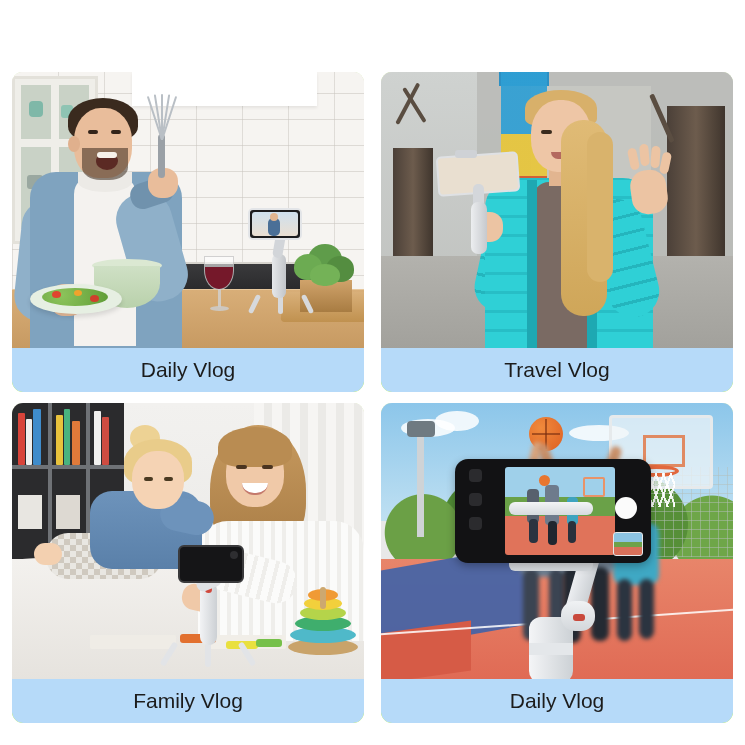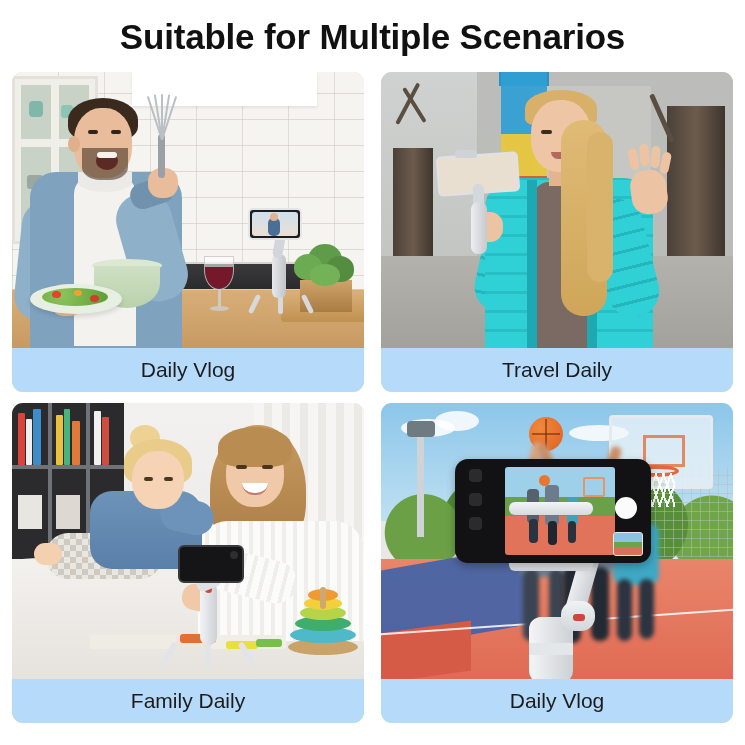--- a/index.html
+++ b/index.html
@@ -282,21 +282,20 @@
   .g4-shutter{position:absolute;right:14px;top:38px;width:22px;height:22px;border-radius:50%;background:#fbfbfb;}
   .g4-thumb{position:absolute;right:8px;bottom:7px;width:30px;height:24px;border-radius:3px;
     background:linear-gradient(#8cc3e2 0 40%,#6ea24a 40% 62%,#d9705a 62% 100%);border:1px solid #e6e8ea;box-sizing:border-box;}
   .g4-cam{position:absolute;left:14px;top:10px;width:13px;height:13px;border-radius:4px;background:#2b2b2e;}
 </style>
 </head>
 <body>
 
 <div class="page">
 
-  <div class="page-title">Suitable for Multiple Scenarios</div>
 
   <div class="grid">
 
     <div class="card">
       <div class="photo">
         <div class="sc">
           <div class="k-wall"></div>
           <div class="k-brick"></div>
           <div class="k-hood"></div>
           <div class="k-cab">
@@ -420,21 +419,21 @@
 
           <div class="t-handL"></div>
           <div class="t-gim">
             <div class="t-gPhone"></div>
             <div class="t-gClip"></div>
             <div class="t-gArm"></div>
             <div class="t-gStick"></div>
           </div>
         </div>
       </div>
-      <div class="caption">Travel Daily</div>
+      <div class="caption">Travel Vlog</div>
     </div>
 
     <div class="card">
       <div class="photo">
         <div class="sc">
           <div class="f-wall"></div>
           <div class="f-curtain"></div>
           <div class="f-shelf">
             <div class="f-shelfDiv" style="left:0;top:62px;width:112px;height:4px;"></div>
             <div class="f-shelfDiv" style="left:36px;top:0;width:4px;height:186px;"></div>
@@ -497,21 +496,21 @@
             <div class="toy-base"></div>
             <div class="toy-ring" style="left:2px;bottom:12px;width:66px;height:16px;background:#4fb9c9;"></div>
             <div class="toy-ring" style="left:7px;bottom:24px;width:56px;height:15px;background:#3fae6d;"></div>
             <div class="toy-ring" style="left:12px;bottom:35px;width:46px;height:14px;background:#b5d44a;"></div>
             <div class="toy-ring" style="left:16px;bottom:45px;width:38px;height:13px;background:#f2d03c;"></div>
             <div class="toy-ring" style="left:20px;bottom:54px;width:30px;height:12px;background:#f09a35;"></div>
             <div class="toy-peg"></div>
           </div>
         </div>
       </div>
-      <div class="caption">Family Daily</div>
+      <div class="caption">Family Vlog</div>
     </div>
 
     <div class="card">
       <div class="photo">
         <div class="sc">
           <div class="s-sky"></div>
           <div class="s-cloud" style="left:20px;top:16px;width:54px;height:18px;"></div>
           <div class="s-cloud" style="left:54px;top:8px;width:44px;height:20px;"></div>
           <div class="s-cloud" style="left:188px;top:22px;width:60px;height:16px;"></div>
           <div class="s-trees"></div>

